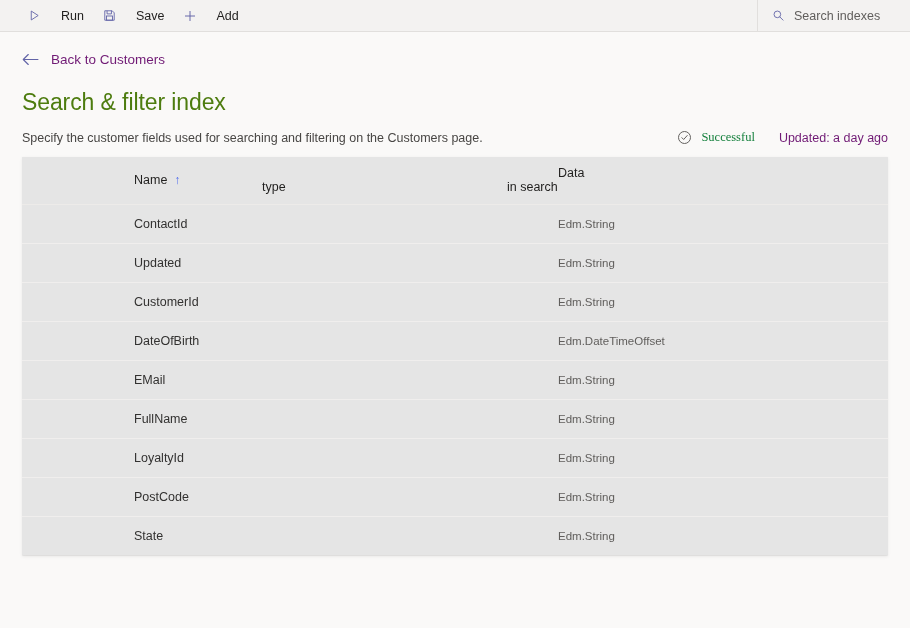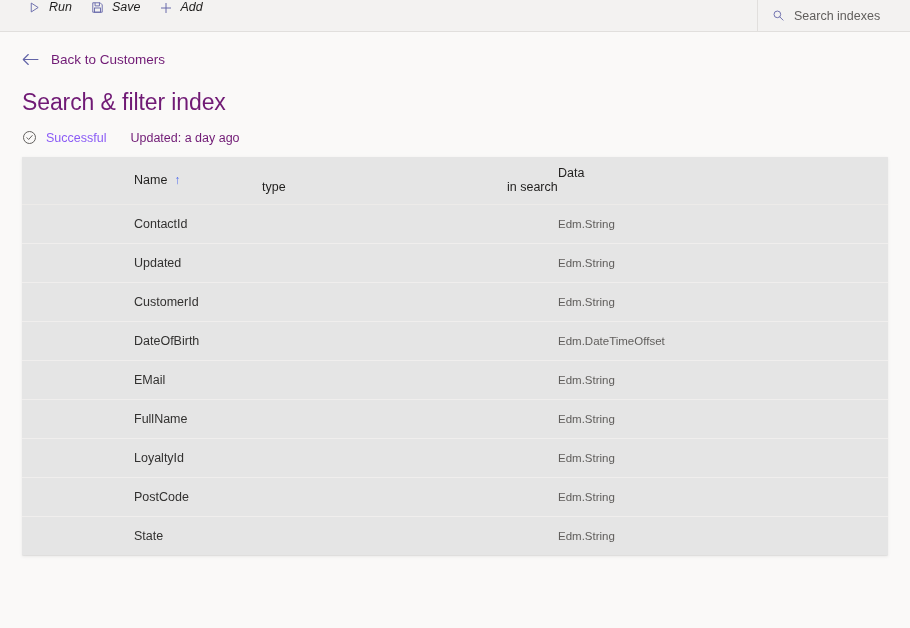--- a/index.html
+++ b/index.html
@@ -27,29 +27,29 @@
   }
   .toolbar-left {
     display: flex;
     align-items: center;
     padding-left: 18px;
     flex: 1 1 auto;
     min-width: 0;
   }
   .tb-btn {
     display: flex;
-    gap: 7px;
+    align-items: center;
+    gap: 19px;
     height: 31px;
     padding: 0 9px;
     font-size: 12.5px;
     color: #201f1e;
     cursor: pointer;
     white-space: nowrap;
     user-select: none;
-    font-style: italic;
   }
   .tb-icon {
     width: 15px;
     height: 15px;
     display: flex;
     align-items: center;
     justify-content: center;
     color: #6264a7;
     flex: none;
   }
@@ -98,21 +98,21 @@
   }
   .back-arrow { color: #6264a7; display: flex; flex: none; }
 
   
   .page-head {
     padding: 19px 22px 0 22px;
   }
   .page-title {
     font-size: 23px;
     font-weight: 400;
-    color: #701a75;
+    color: #4d7c0f;
     margin: 0;
     letter-spacing: -0.1px;
   }
   .subrow {
     display: flex;
     align-items: flex-end;
     justify-content: space-between;
     margin-top: 14px;
     padding-right: 0;
   }
@@ -125,21 +125,22 @@
     align-items: center;
     gap: 24px;
     white-space: nowrap;
     flex: none;
   }
   .status-item {
     display: flex;
     align-items: center;
     gap: 9px;
     font-size: 12.5px;
-    color: #8b5cf6;
+    color: #15803d;
+    font-family: Liberation Serif, serif;
   }
   .status-icon { color: #605e5c; display: flex; flex: none; }
   .updated-text {
     font-size: 12.5px;
     color: #701a75;
   }
 
   
   .card {
     margin: 12px 22px 0 22px;
@@ -250,20 +251,21 @@
       </svg>
     </span>
     <span>Back to Customers</span>
   </span>
 </div>
 
 <div class="page-head">
   <h1 class="page-title">Search &amp; filter index</h1>
 
   <div class="subrow">
+    <div class="page-subtitle">Specify the customer fields used for searching and filtering on the Customers page.</div>
 
     <div class="status-group">
       <div class="status-item">
         <span class="status-icon">
           <svg width="15" height="15" viewBox="0 0 16 16" fill="none" stroke="currentColor" stroke-width="1.05">
             <circle cx="8" cy="8" r="6.4"></circle>
             <path d="M5.2 8.2 L7.1 10.1 L10.9 5.9" stroke-linecap="round" stroke-linejoin="round"></path>
           </svg>
         </span>
         <span>Successful</span>

